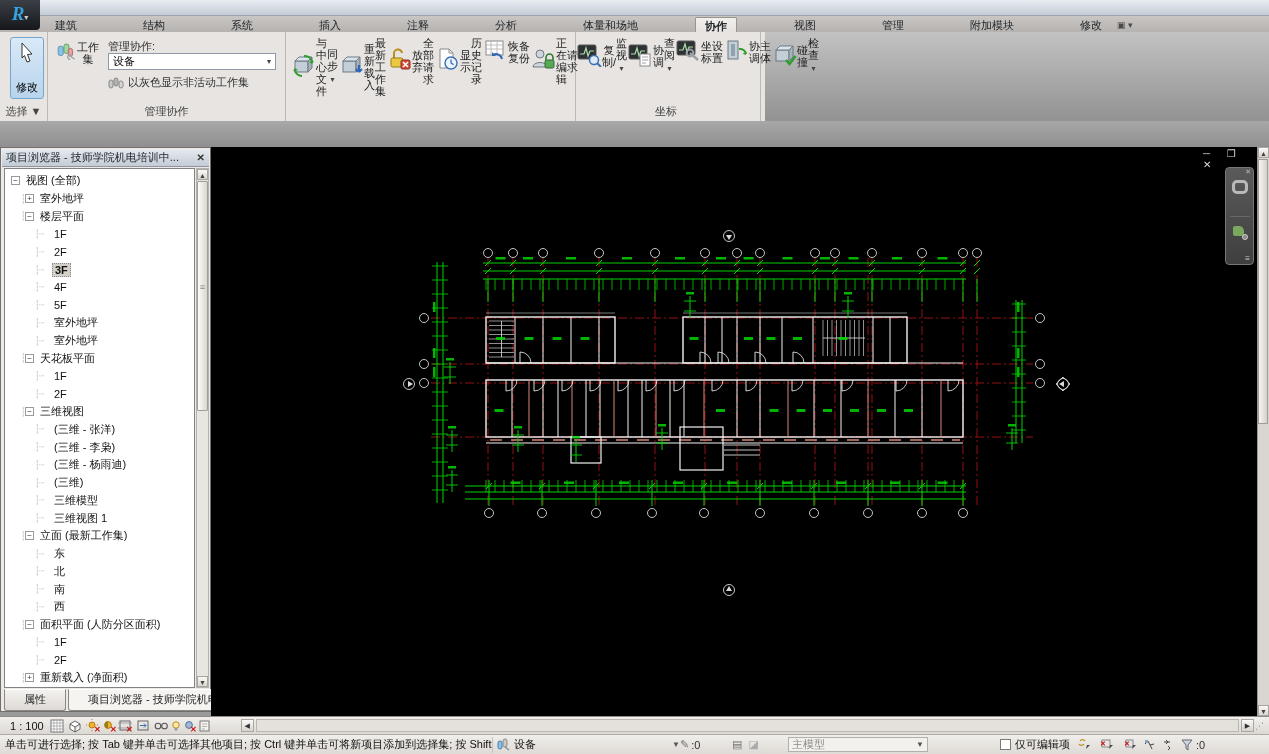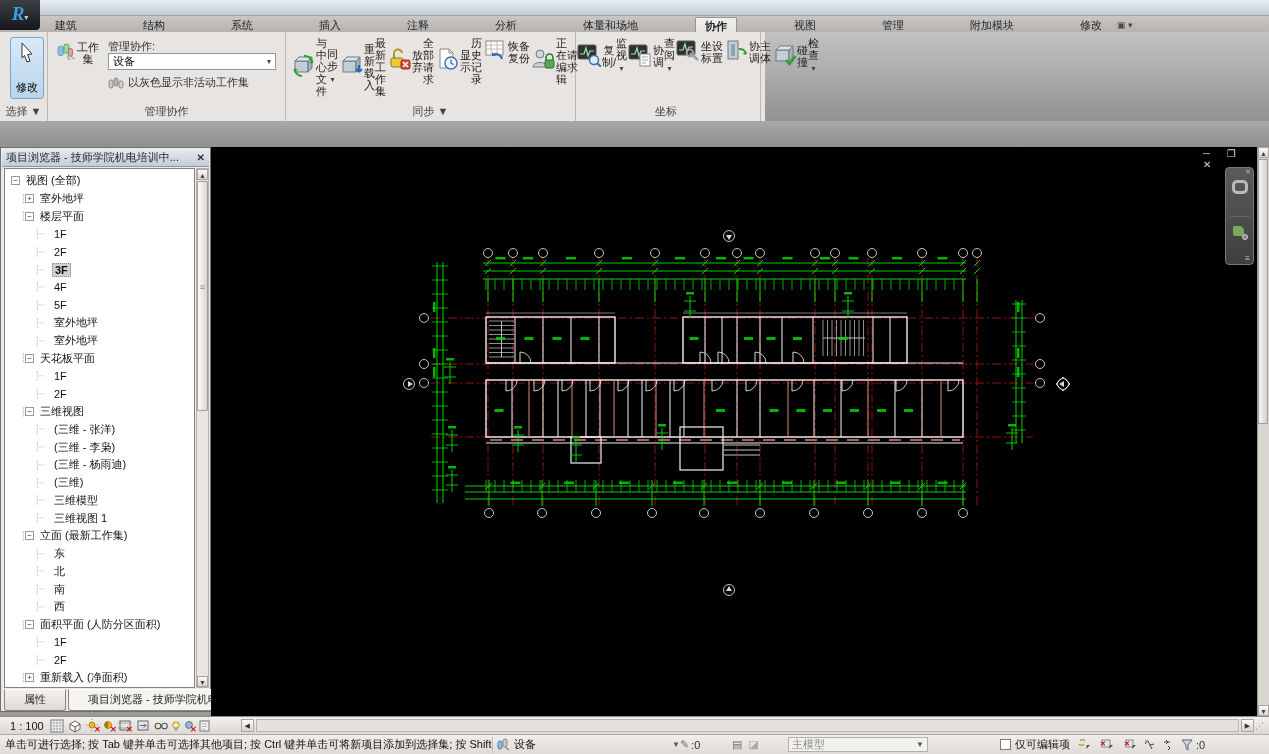--- a/index.html
+++ b/index.html
@@ -305,21 +305,20 @@
           <span><svg width="26" height="26" viewBox="0 0 26 26">
               <circle cx="10" cy="8" r="4" fill="#cfd6db" stroke="#6d7a84"></circle>
               <path d="M3 21 c0-6 14-6 14 0 z" fill="#cfd6db" stroke="#6d7a84"></path>
               <path d="M16 14 v-2.5 a3.5 3.5 0 0 1 7 0 V14" fill="none" stroke="#2f7a2f" stroke-width="1.6"></path>
               <rect x="15" y="14" width="9" height="8" rx="1.5" fill="#58a858" stroke="#2f6a2f"></rect>
             </svg></span>
           <span>正在编辑</span>
           <span><span>请求</span></span>
         </div>
       </div>
-    <div class="rpanel-label">同步 ▼</div>
   </div>
 
   <div class="rpanel abs" id="coord-panel">
     <div class="panel-flex" id="coord-buttons">
         <div class="bigbtn">
           <span><svg width="26" height="26" viewBox="0 0 26 26">
               <rect x="2" y="4" width="18" height="14" rx="1.5" fill="#2e3133" stroke="#5a5a5a"></rect>
               <polyline points="4,13 8,13 10,7 12,15 14,10 18,10" fill="none" stroke="#aadfaa" stroke-width="1.2"></polyline>
               <circle cx="18" cy="19" r="4.5" fill="#dfeaf6" stroke="#3b6fb5" stroke-width="1.5"></circle>
               <path d="M21 22 l4 4" stroke="#3b6fb5" stroke-width="2"></path>

